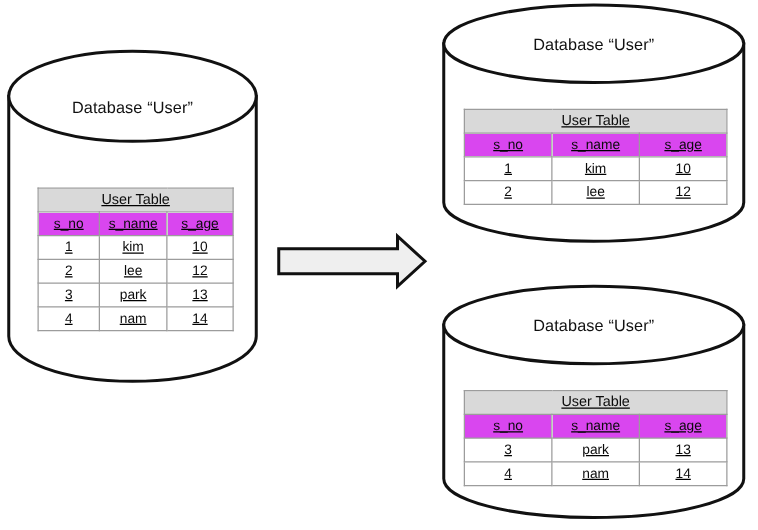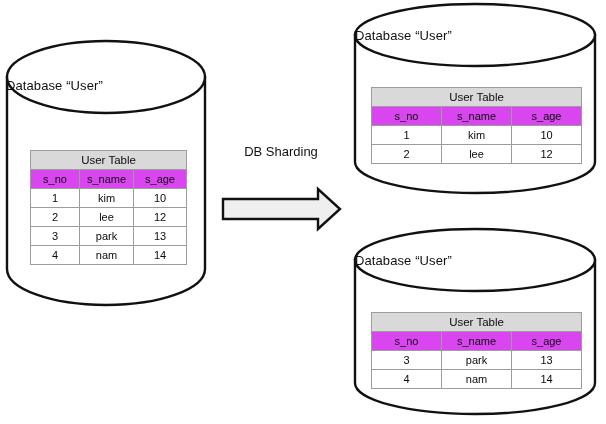--- a/index.html
+++ b/index.html
@@ -21,30 +21,32 @@
     top: 0;
     width: 606px;
     height: 424px;
   }
   .cyl-svg {
     position: absolute;
     overflow: visible;
   }
   .db-label {
     position: absolute;
+    text-align: center;
     font-size: 13px;
     color: #111111;
     letter-spacing: 0.1px;
     white-space: nowrap;
   }
   .tbl {
     position: absolute;
     border-collapse: collapse;
     table-layout: fixed;
     background: #ffffff;
+    text-decoration: underline;
   }
   .tbl td {
     border: 1px solid #9c9c9c;
     text-align: center;
     font-size: 11px;
     color: #0b0b0b;
     padding: 0;
     height: 18px;
     line-height: 18px;
     background: #ffffff;
@@ -113,21 +115,20 @@
         <td>13</td>
       </tr>
       <tr>
         <td>4</td>
         <td>nam</td>
         <td>14</td>
       </tr>
     </tbody>
   </table>
 
-  <div class="mid-label" style="left:222px; top:144px; width:118px;">DB Sharding</div>
 
   <svg class="arrow-wrap" style="left:218px; top:186px; width:126px; height:48px;" viewBox="0 0 126 48">
     <path d="M5,13 L100,13 L100,3 L122,23 L100,43 L100,33 L5,33 Z" fill="#efefef" stroke="#111111" stroke-width="2.4" stroke-linejoin="miter"></path>
   </svg>
 
   <svg class="cyl-svg" style="left:348px; top:2px; width:254px; height:200px;" viewBox="0 0 254 200">
     <path d="M7,33 L7,160 A120,31 0 0 0 247,160 L247,33 Z" fill="#ffffff" stroke="#111111" stroke-width="2.4"></path>
     <ellipse cx="127" cy="33" rx="120" ry="31" fill="#ffffff" stroke="#111111" stroke-width="2.4"></ellipse>
   </svg>
 

